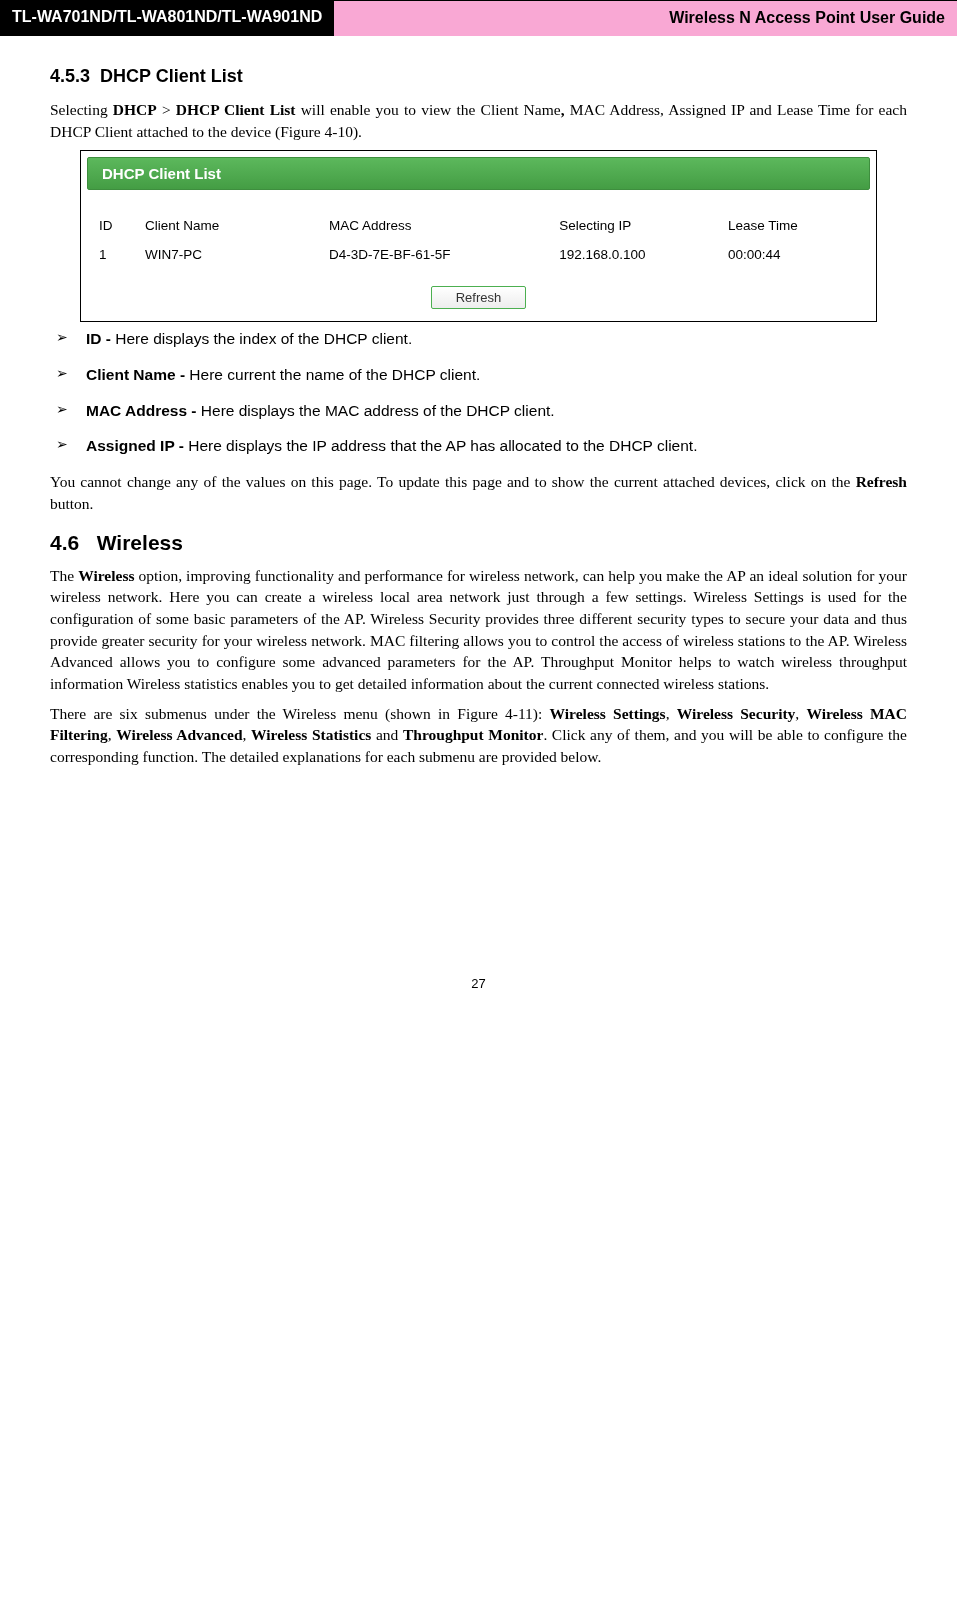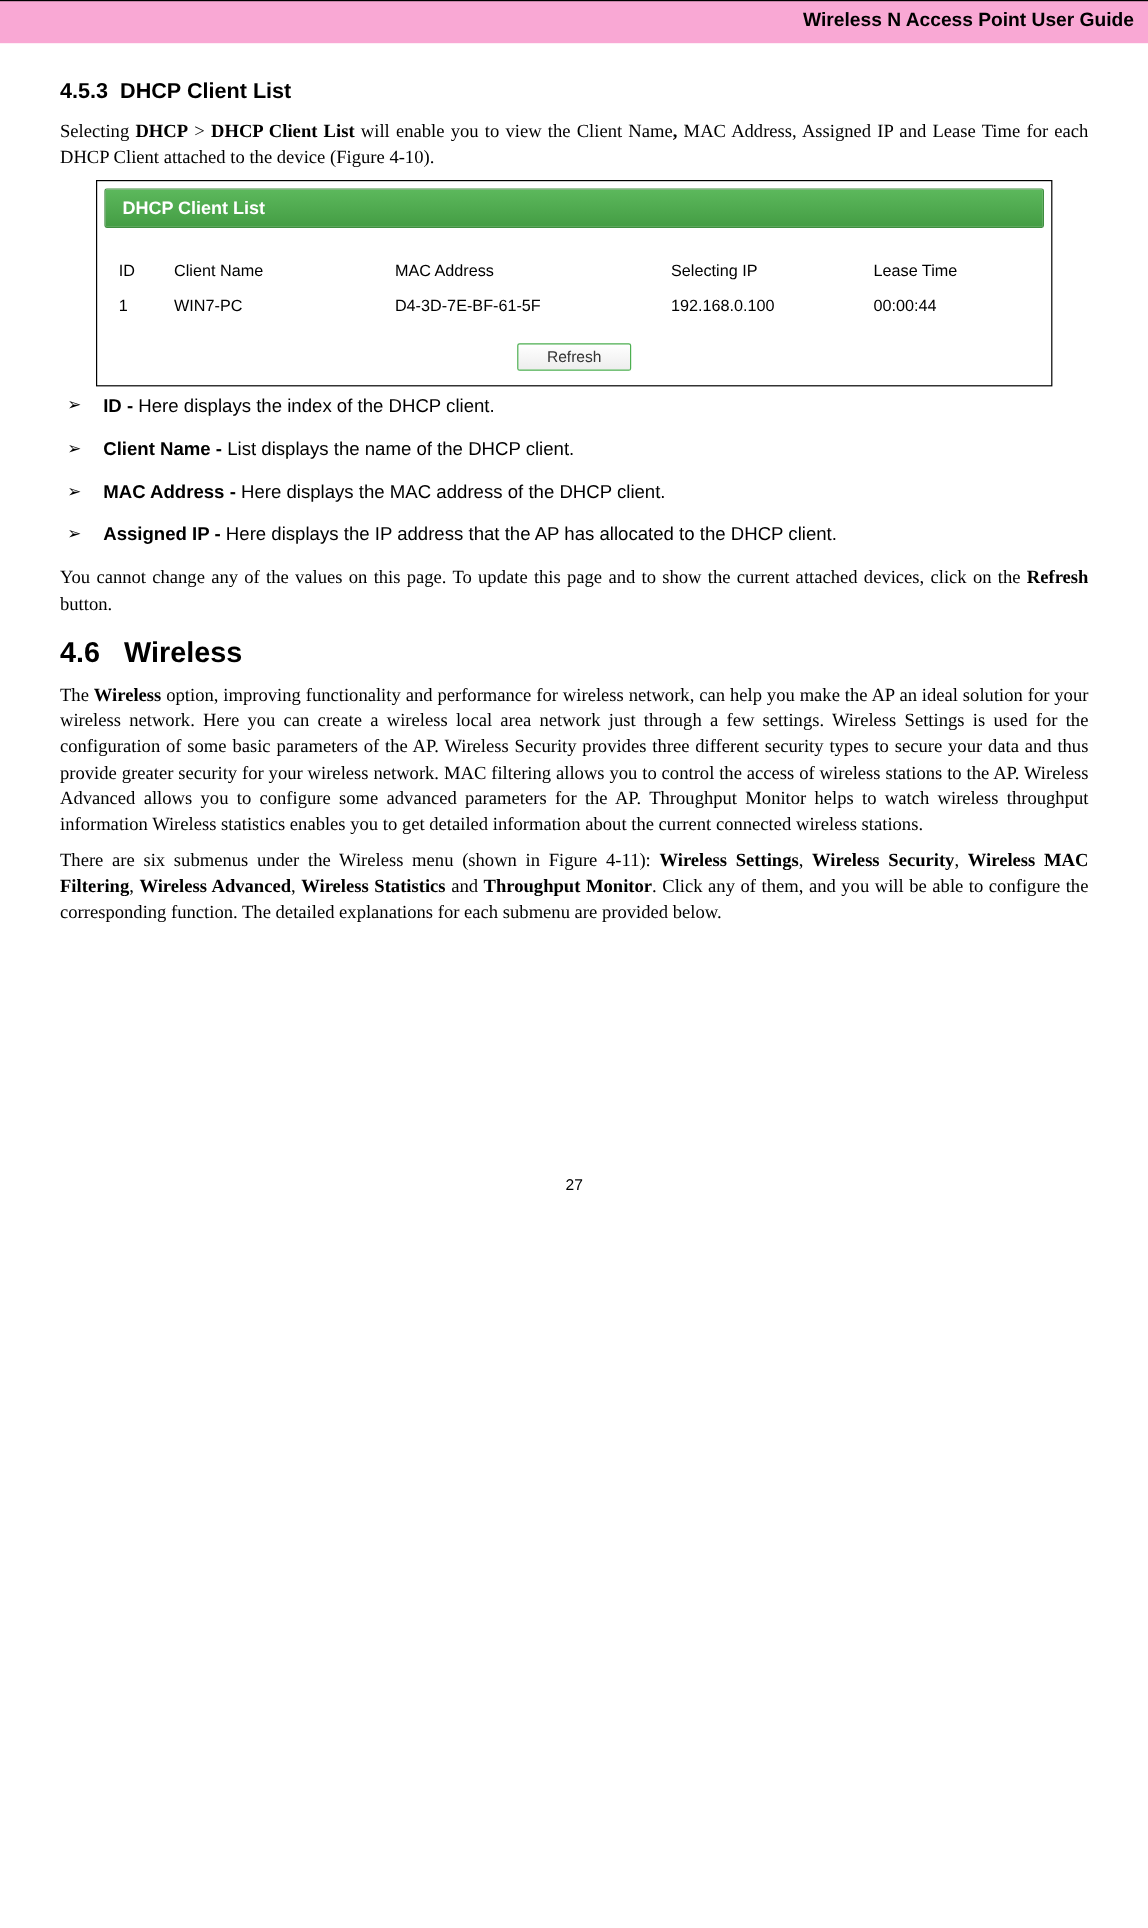--- a/index.html
+++ b/index.html
@@ -35,21 +35,21 @@
     }
     .content {
       padding: 30px 50px 20px 50px;
     }
     .section-heading {
       font-size: 18px;
       font-weight: bold;
       margin-bottom: 12px;
     }
     .section-heading-large {
-      font-size: 24px;
+      font-size: 21px;
       font-weight: bold;
       margin-top: 16px;
       margin-bottom: 10px;
     }
     .paragraph {
       font-size: 15.5px;
       line-height: 1.4;
       text-align: justify;
       margin-bottom: 8px;
       font-family: Liberation Serif, serif;
@@ -130,20 +130,21 @@
       font-size: 13px;
       margin-top: 180px;
       padding-bottom: 20px;
     }
     .bold { font-weight: bold; }
   </style>
 </head>
 <body>
 
 <div class="header-bar">
+  <div class="header-left">TL-WA701ND/TL-WA801ND/TL-WA901ND</div>
   <div class="header-right">Wireless N Access Point User Guide</div>
 </div>
 
 <div class="content">
 
   <div class="section-heading">
     <span>4.5.3</span>&nbsp;&nbsp;<span>DHCP Client List</span>
   </div>
 
   <p class="paragraph">
@@ -175,21 +176,21 @@
       </table>
       <div class="refresh-row">
         <button class="refresh-btn">Refresh</button>
       </div>
     </div>
   </div>
 
 
   <ul class="bullet-list">
     <li><span class="bold">ID - </span><span>Here displays the index of the DHCP client.</span></li>
-    <li><span class="bold">Client Name - </span><span>List displays the name of the DHCP client.</span></li>
+    <li><span class="bold">Client Name - </span><span>Here current the name of the DHCP client.</span></li>
     <li><span class="bold">MAC Address - </span><span>Here displays the MAC address of the DHCP client.</span></li>
     <li><span class="bold">Assigned IP - </span><span>Here displays the IP address that the AP has allocated to the DHCP client.</span></li>
   </ul>
 
   <p class="paragraph">
     <span>You cannot change any of the values on this page. To update this page and to show the current attached devices, click on the </span><span class="bold">Refresh</span><span> button.</span>
   </p>
 
   <div class="section-heading-large">
     <span>4.6</span>&nbsp;&nbsp;&nbsp;<span>Wireless</span>

